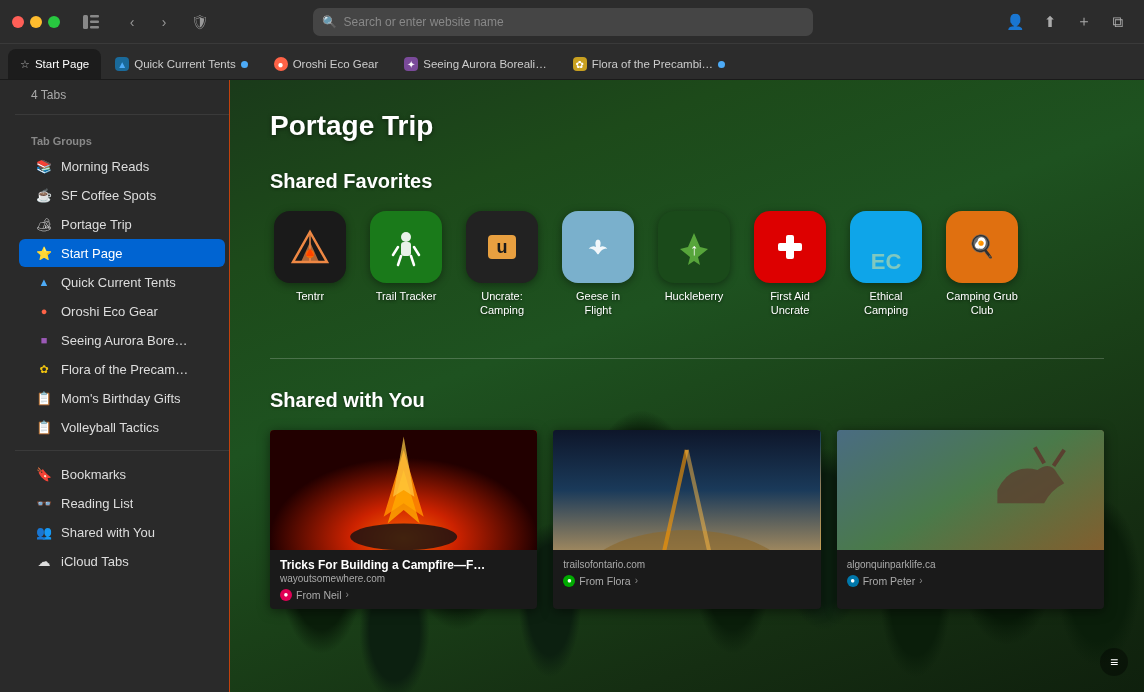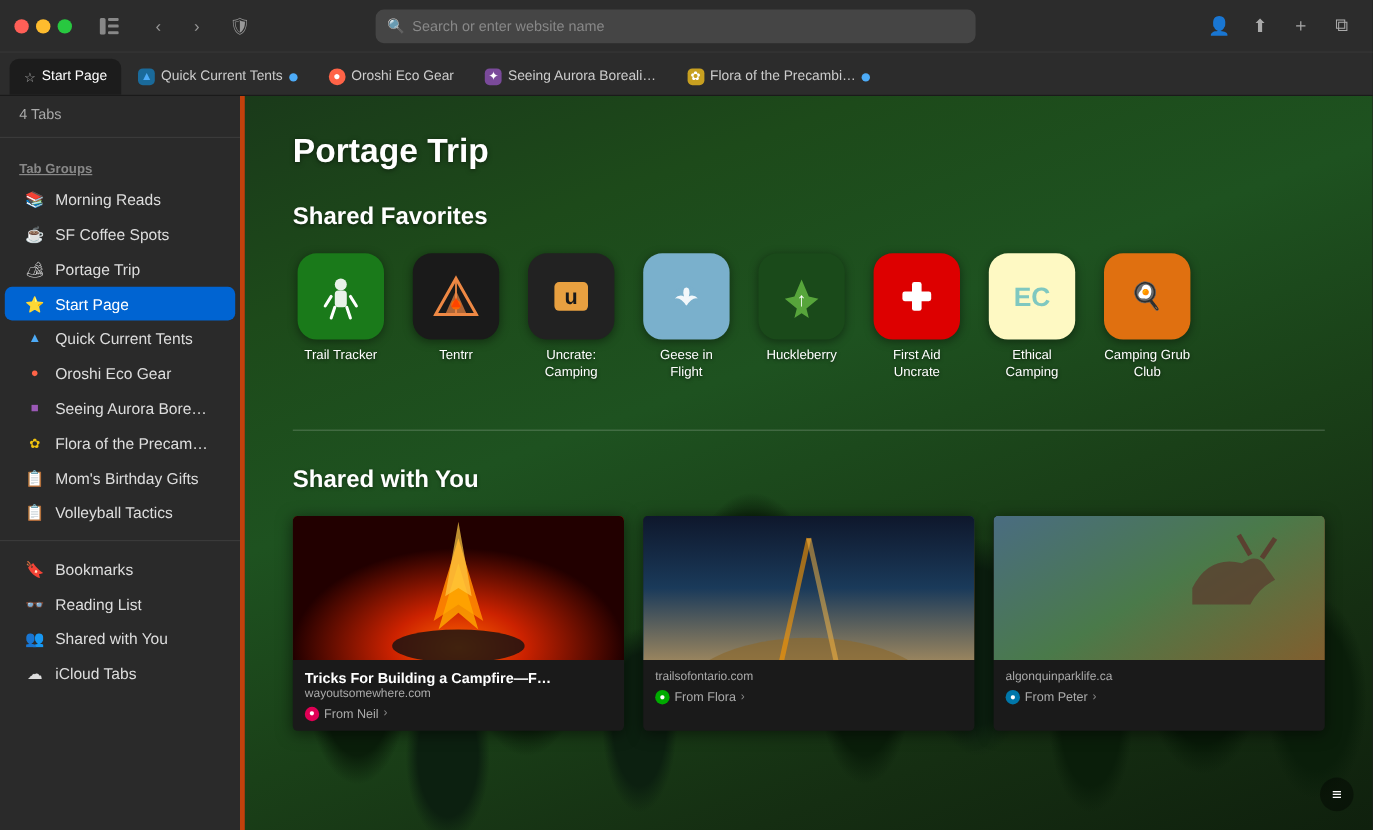--- a/index.html
+++ b/index.html
@@ -87,36 +87,36 @@
 
     
     .main-layout {
       display: flex;
       flex: 1;
       overflow: hidden;
     }
 
     
     .sidebar {
-      width: 204px;
+      width: 230px;
       background: #2a2a2a;
       display: flex;
       flex-direction: column;
       flex-shrink: 0;
       overflow-y: auto;
-      border-right: 4px solid #c2410c;
+      border-right: 1px solid #c2410c;
+      padding-left: 15px;
     }
     .sidebar-section-header {
       font-size: 11px;
       color: #888;
       font-weight: 600;
       padding: 12px 16px 4px;
       text-transform: none;
       letter-spacing: 0;
-      text-decoration: underline;
     }
     .sidebar-item {
       display: flex;
       align-items: center;
       gap: 8px;
       padding: 5px 12px 5px 16px;
       cursor: pointer;
       border-radius: 6px;
       margin: 1px 4px;
       font-size: 13px;
@@ -428,45 +428,45 @@
   </div>
 
   <div class="content">
     <div class="bg-forest"></div>
     <div class="forest-overlay"></div>
     <div class="content-scroll">
       <div class="page-title">Portage Trip</div>
       <div class="section-title">Shared Favorites</div>
       <div class="favorites-grid" id="favorites-grid">
           <div class="favorite-item">
+    <div class="fav-icon" style="background:#1a1a1a;">
+              <svg width="38" height="38" viewBox="0 0 38 38">
+                <polygon points="19,4 36,34 2,34" fill="none" stroke="#e84" stroke-width="2.5"></polygon>
+                <line x1="19" y1="4" x2="19" y2="34" stroke="#e84" stroke-width="1.5"></line>
+                <polygon points="19,14 28,34 10,34" fill="#e84" opacity="0.7"></polygon>
+                <circle cx="19" cy="26" r="4" fill="#ff6600"></circle>
+                <polygon points="19,20 23,28 15,28" fill="#ff4400"></polygon>
+              </svg>
+            </div>
+    <span class="fav-label">Tentrr</span>
+  </div>
+          <div class="favorite-item">
     <div class="fav-icon" style="background:#1a7a1a;">
               <svg width="40" height="40" viewBox="0 0 40 40">
                 <circle cx="20" cy="10" r="5" fill="#fff" opacity="0.9"></circle>
                 <rect x="15" y="15" width="10" height="14" rx="3" fill="#fff" opacity="0.9"></rect>
                 <line x1="12" y1="20" x2="7" y2="28" stroke="#fff" stroke-width="2.5" stroke-linecap="round"></line>
                 <line x1="28" y1="20" x2="33" y2="28" stroke="#fff" stroke-width="2.5" stroke-linecap="round"></line>
                 <line x1="15" y1="29" x2="12" y2="38" stroke="#fff" stroke-width="2.5" stroke-linecap="round"></line>
                 <line x1="25" y1="29" x2="28" y2="38" stroke="#fff" stroke-width="2.5" stroke-linecap="round"></line>
               </svg>
             </div>
     <span class="fav-label">Trail Tracker</span>
   </div>
           <div class="favorite-item">
-    <div class="fav-icon" style="background:#1a1a1a;">
-              <svg width="38" height="38" viewBox="0 0 38 38">
-                <polygon points="19,4 36,34 2,34" fill="none" stroke="#e84" stroke-width="2.5"></polygon>
-                <line x1="19" y1="4" x2="19" y2="34" stroke="#e84" stroke-width="1.5"></line>
-                <polygon points="19,14 28,34 10,34" fill="#e84" opacity="0.7"></polygon>
-                <circle cx="19" cy="26" r="4" fill="#ff6600"></circle>
-                <polygon points="19,20 23,28 15,28" fill="#ff4400"></polygon>
-              </svg>
-            </div>
-    <span class="fav-label">Tentrr</span>
-  </div>
-          <div class="favorite-item">
     <div class="fav-icon" style="background:#222222;">
               <svg width="44" height="44" viewBox="0 0 44 44">
                 <rect x="8" y="10" width="28" height="24" rx="4" fill="#e8a040"></rect>
                 <text x="22" y="28" text-anchor="middle" font-size="18" font-weight="900" fill="#1a1a1a" font-family="Arial">u</text>
               </svg>
             </div>
     <span class="fav-label">Uncrate: Camping</span>
   </div>
           <div class="favorite-item">
     <div class="fav-icon" style="background:#7ab0cc;">
@@ -489,21 +489,21 @@
           <div class="favorite-item">
     <div class="fav-icon" style="background:#dd0000;">
               <svg width="40" height="40" viewBox="0 0 40 40">
                 <rect x="16" y="8" width="8" height="24" rx="2" fill="#fff"></rect>
                 <rect x="8" y="16" width="24" height="8" rx="2" fill="#fff"></rect>
               </svg>
             </div>
     <span class="fav-label">First Aid Uncrate</span>
   </div>
           <div class="favorite-item">
-    <div class="fav-icon" style="background:#fef9c3;">
+    <div class="fav-icon" style="background:#0ea5e9;align-items:flex-end;">
               <svg width="44" height="44" viewBox="0 0 44 44">
                 <text x="22" y="30" text-anchor="middle" font-size="22" font-weight="800" fill="#7fc8c0" font-family="Arial">EC</text>
               </svg>
             </div>
     <span class="fav-label">Ethical Camping</span>
   </div>
           <div class="favorite-item">
     <div class="fav-icon" style="background:#e07010;">
               <svg width="42" height="42" viewBox="0 0 42 42">
                 <text x="21" y="28" text-anchor="middle" font-size="22" font-family="Arial">🍳</text>

